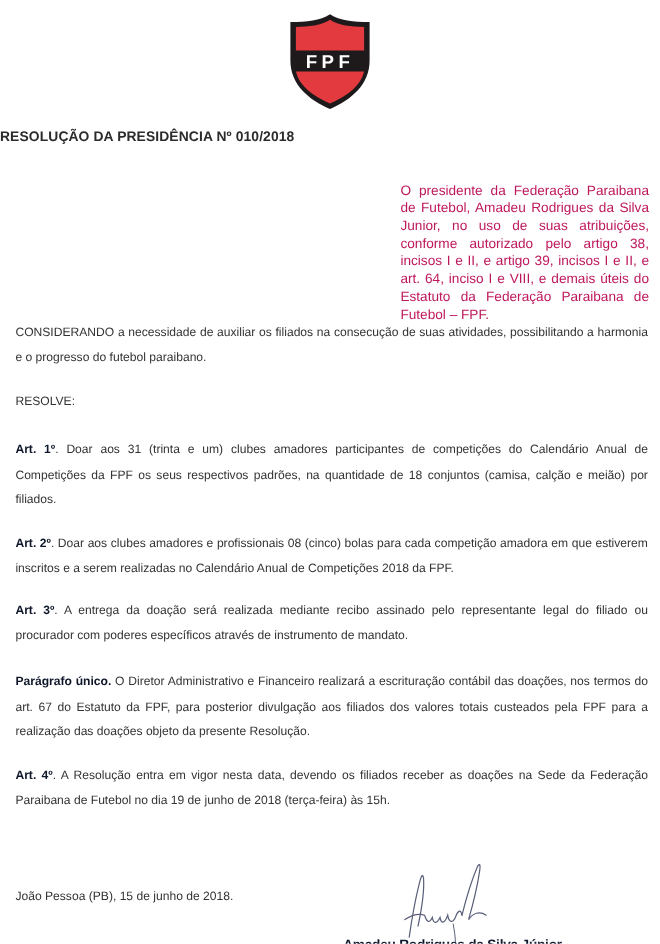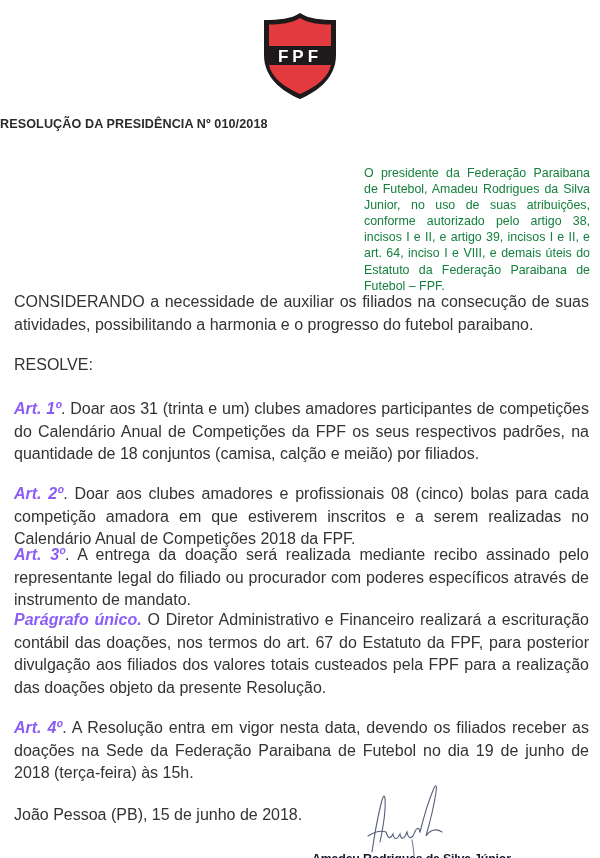--- a/index.html
+++ b/index.html
@@ -7,27 +7,27 @@
       width: 600px; height: 858px; background: #ffffff; position: relative; overflow: hidden;
       font-family: "Liberation Sans", sans-serif; color: #2a2a2a;
     }
     .logo { position: absolute; left: 261px; top: 11px; width: 78px; height: 90px; }
     .title {
       position: absolute; left: 0; width: 600px; top: 117px; text-align: left;
       font-weight: bold; font-size: 12.6px; color: #2b2b2b; letter-spacing: 0.1px;
     }
     .preamble {
       position: absolute; left: 364px; width: 226px; top: 165px;
-      font-size: 12.4px; line-height: 16.1px; text-align: justify; color: #15803d;
+      font-size: 12.4px; line-height: 16.1px; text-align: justify; color: #be185d;
     }
     .para {
       position: absolute; left: 14px; width: 575px;
-      font-size: 16px; line-height: 22.5px; text-align: justify; color: #333;
+      font-size: 11px; line-height: 22.5px; text-align: justify; color: #333;
     }
-    .para b { color: #8b5cf6; font-style: italic; }
+    .para b { color: #0f172a; }
     .signature { position: absolute; left: 350px; top: 780px; width: 120px; height: 78px; }
     .signer {
       position: absolute; left: 312px; top: 852px;
       font-weight: bold; font-size: 12.4px; color: #0f172a; letter-spacing: -0.2px; text-align: center;
     }
   </style>
 </head>
 <body>
 
 <svg class="logo" viewBox="0 0 78 90">
@@ -54,21 +54,21 @@
 </div>
 
 <div class="para" style="top:544px;">
   <b>Art. 3º</b><span>. A entrega da doação será realizada mediante recibo assinado pelo representante legal do filiado ou procurador com poderes específicos através de instrumento de mandato.</span>
 </div>
 
 <div class="para" style="top:609px;">
   <b>Parágrafo único.</b><span> O Diretor Administrativo e Financeiro realizará a escrituração contábil das doações, nos termos do art. 67 do Estatuto da FPF, para posterior divulgação aos filiados dos valores totais custeados pela FPF para a realização das doações objeto da presente Resolução.</span>
 </div>
 
-<div class="para" style="top:694px;margin-top:23px;">
+<div class="para" style="top:694px;">
   <b>Art. 4º</b><span>. A Resolução entra em vigor nesta data, devendo os filiados receber as doações na Sede da Federação Paraibana de Futebol no dia 19 de junho de 2018 (terça-feira) às 15h.</span>
 </div>
 
 <div class="para" style="top:756px;margin-top:48px;">João Pessoa (PB), 15 de junho de 2018.</div>
 
 <svg class="signature" viewBox="0 0 120 78">
   <path d="M22 72 C24 58 27 40 31 24 C33 16 34 14 35 18 C36 30 33 48 30 62" fill="none" stroke="#5a5f7a" stroke-width="1.1" stroke-linecap="round"></path>
   <path d="M18 56 C24 52 30 50 36 52 C38 58 40 60 43 54 C44 60 47 60 50 54 C51 60 54 60 57 52 C58 58 61 60 64 54 C66 48 69 46 70 52" fill="none" stroke="#5a5f7a" stroke-width="1.1" stroke-linecap="round"></path>
   <path d="M70 52 C73 40 78 22 84 8 C86 4 87 6 86 12 C84 26 80 42 76 56 C80 50 86 48 92 52" fill="none" stroke="#5a5f7a" stroke-width="1.1" stroke-linecap="round"></path>
   <path d="M62 60 C63 66 64 72 64 76" fill="none" stroke="#5a5f7a" stroke-width="0.9" stroke-linecap="round"></path>

